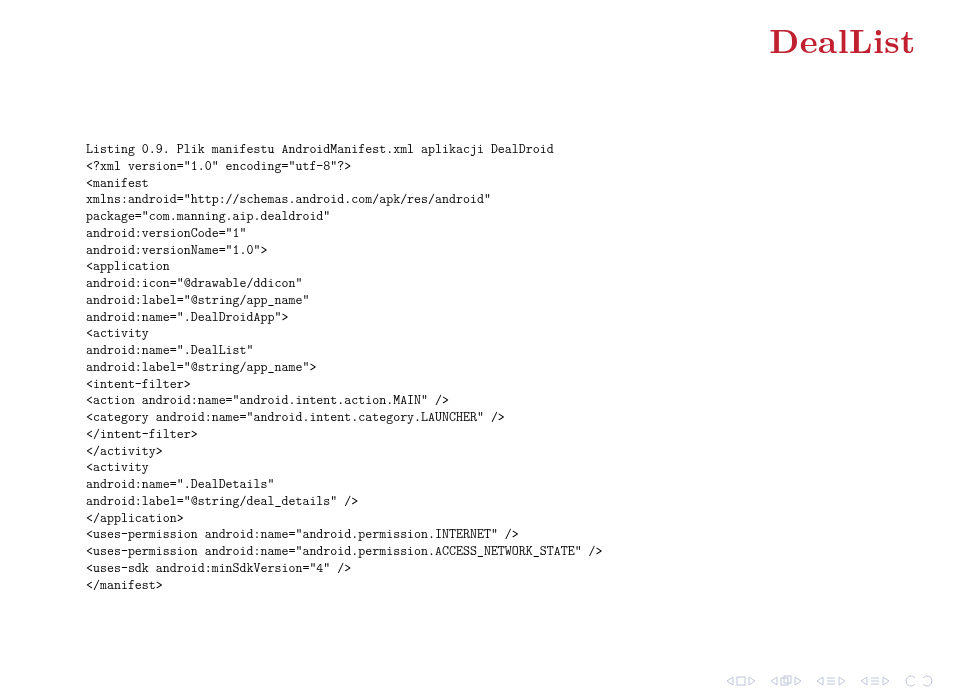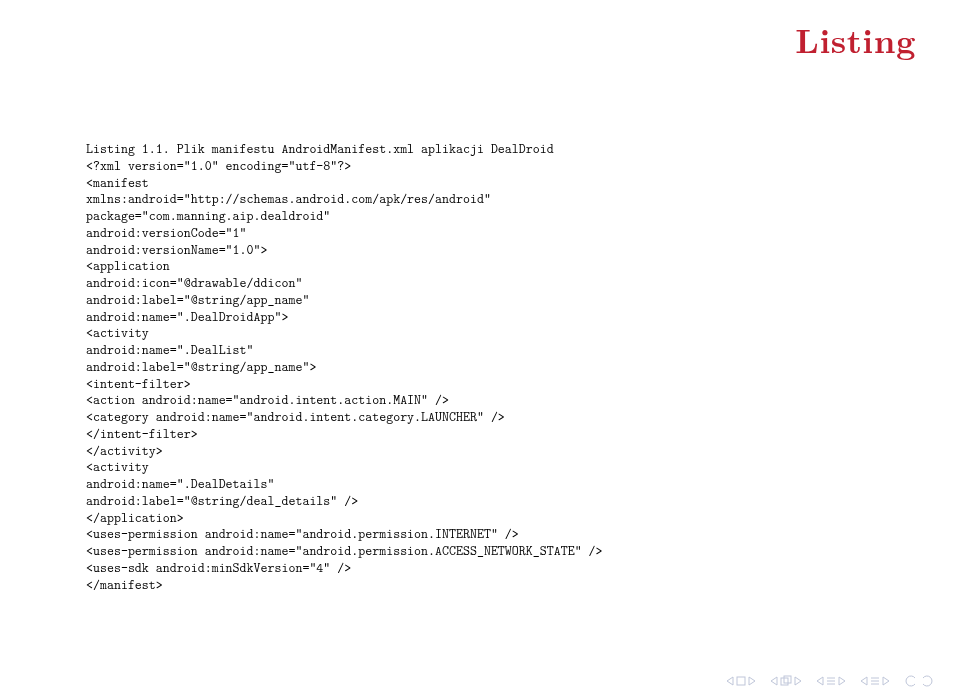--- a/index.html
+++ b/index.html
@@ -11,23 +11,23 @@
   .nav-group { display: flex; align-items: center; gap: 2px; color: #bfc6d9; font-size: 11px; }
   .nav-group svg { display: block; }
   .tri { fill: none; stroke: #bfc6d9; stroke-width: 1; }
   .refresh { stroke: #bfc6d9; fill: none; stroke-width: 1; }
 </style>
 </head>
 <body>
 
 <div class="slide">
 
-  <div class="title">Listing</div>
+  <div class="title">DealList</div>
 
-  <div class="listing"><span>Listing 1.1. Plik manifestu AndroidManifest.xml aplikacji DealDroid</span>
+  <div class="listing"><span>Listing 0.9. Plik manifestu AndroidManifest.xml aplikacji DealDroid</span>
 <span>&lt;?xml version="1.0" encoding="utf-8"?&gt;</span>
 <span>&lt;manifest</span>
 <span>xmlns:android="http://schemas.android.com/apk/res/android"</span>
 <span>package="com.manning.aip.dealdroid"</span>
 <span>android:versionCode="1"</span>
 <span>android:versionName="1.0"&gt;</span>
 <span>&lt;application</span>
 <span>android:icon="@drawable/ddicon"</span>
 <span>android:label="@string/app_name"</span>
 <span>android:name=".DealDroidApp"&gt;</span>

